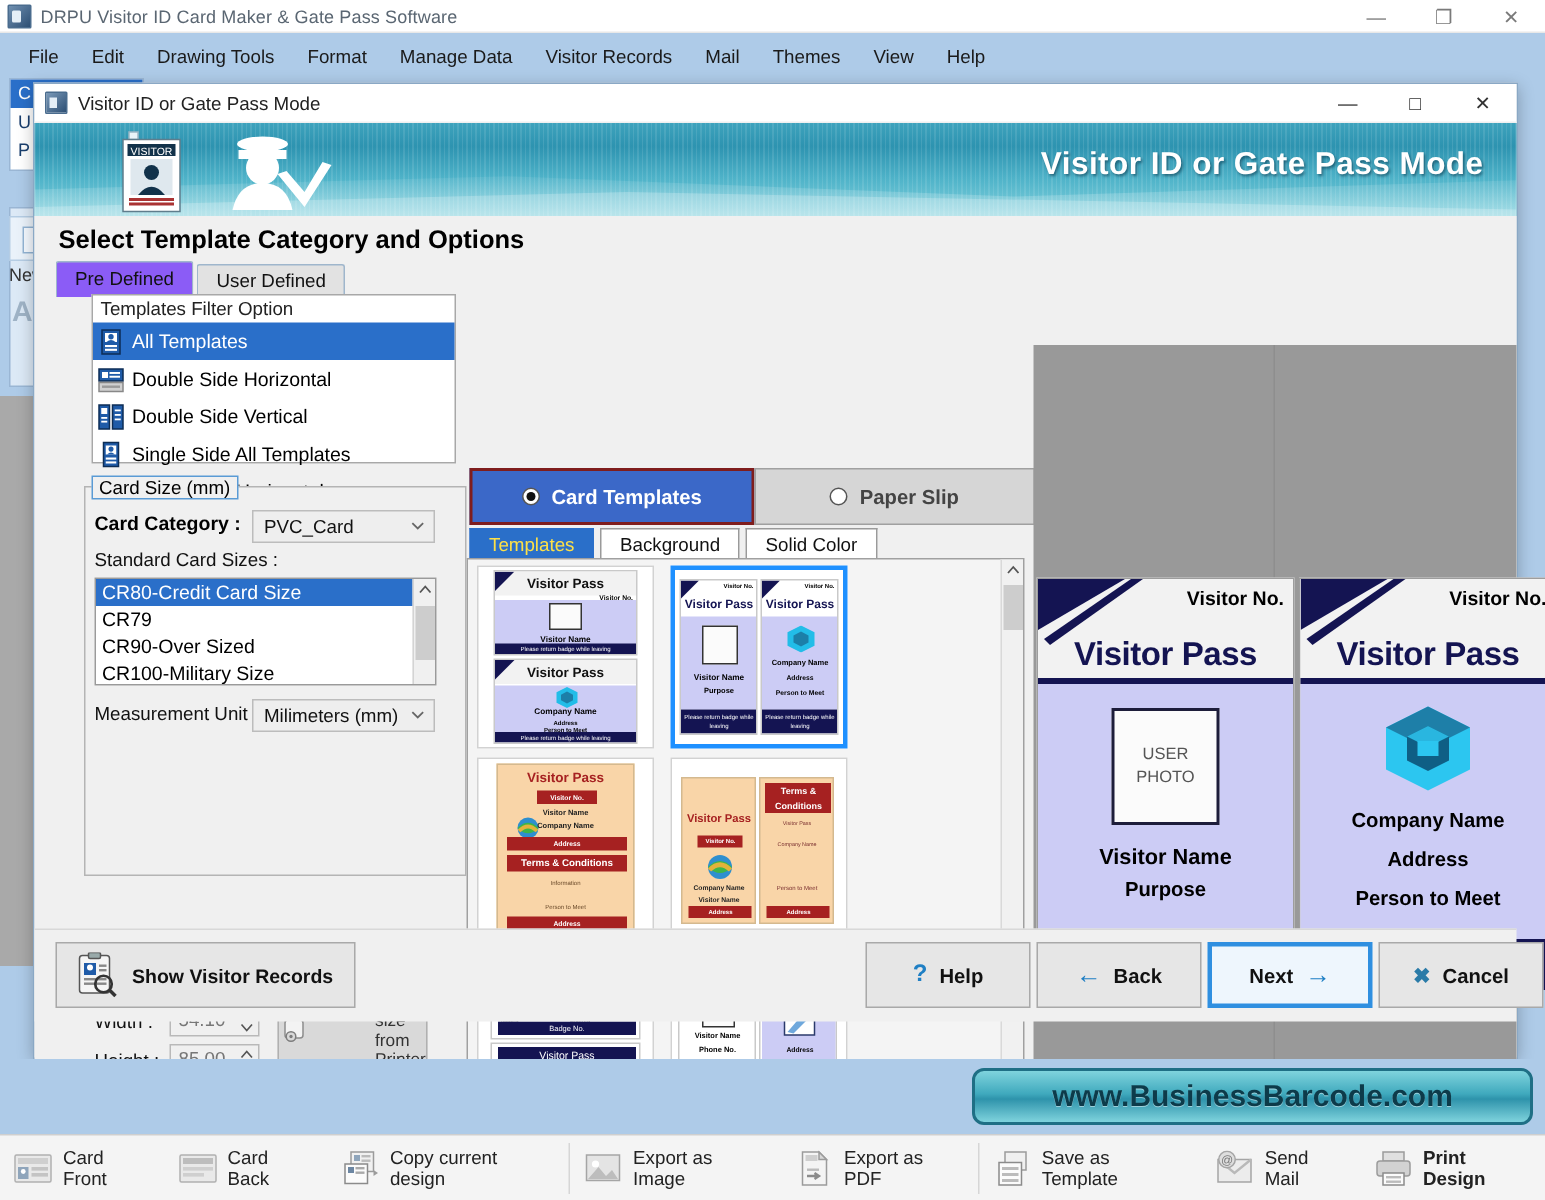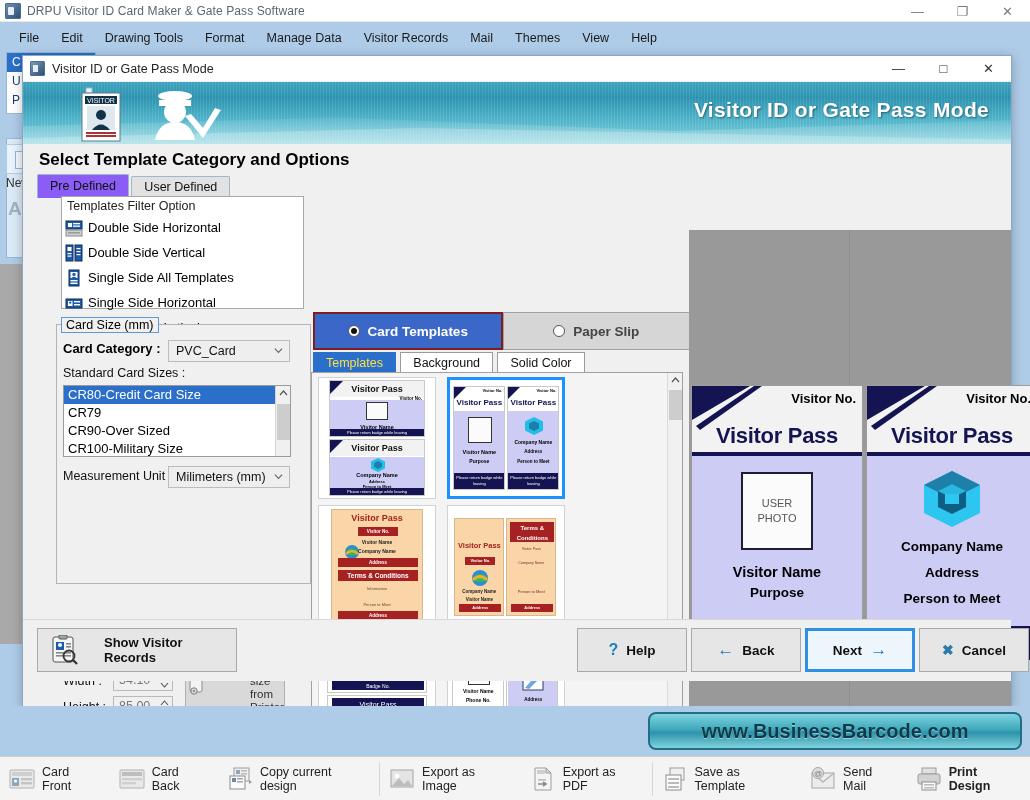--- a/index.html
+++ b/index.html
@@ -375,21 +375,21 @@
   }
 
   
   .dlg-footer {
     position: absolute; left: 0; top: 563px; width: 988px; height: 62px;
     background: #f0f0f0; border-top: 1px solid #d8d8d8;
   }
   .svr-btn {
     position: absolute; left: 14px; top: 8px; width: 200px; height: 44px;
     background: #e6e6e6; border: 1px solid #a9a9a9;
-    display: flex; align-items: center; gap: 26px; padding-left: 12px;
+    display: flex; align-items: center; gap: 10px; padding-left: 12px;
     font-size: 13px; font-weight: bold; color: #111;
   }
   .nav-btn {
     position: absolute; top: 8px; width: 110px; height: 44px;
     background: #e6e6e6; border: 1px solid #a9a9a9;
     display: flex; align-items: center; justify-content: center; gap: 8px;
     font-size: 13.5px; font-weight: bold; color: #111;
   }
   .nav-btn.primary { background: #eef6fd; border: 3px solid #2f8fe0; }
 
@@ -506,20 +506,31 @@
 
       <div class="section-title">Select Template Category and Options</div>
 
       <div class="tabstrip">
         <div class="tab active">Pre Defined</div>
         <div class="tab">User Defined</div>
       </div>
 
       <div class="filter-box">
         <div class="filter-header">Templates Filter Option</div>
+        <div class="filter-row selected">
+          <svg class="fic" viewBox="0 0 18 18">
+            <rect x="3" y="1" width="12" height="16" fill="#1f5ba8" stroke="#0d2d55"></rect>
+            <rect x="5" y="3" width="8" height="6" fill="#ffffff"></rect>
+            <circle cx="9" cy="5.5" r="1.8" fill="#1f5ba8"></circle>
+            <path d="M6 9 Q9 6.4 12 9 Z" fill="#1f5ba8"></path>
+            <rect x="5" y="11" width="8" height="1.4" fill="#ffffff"></rect>
+            <rect x="5" y="13.5" width="8" height="1.4" fill="#ffffff"></rect>
+          </svg>
+          <span>All Templates</span>
+        </div>
         <div class="filter-row">
           <svg class="fic" viewBox="0 0 18 18">
             <rect x="1" y="2" width="16" height="8" fill="#1f5ba8" stroke="#0d2d55"></rect>
             <rect x="3" y="4" width="4" height="4" fill="#ffffff"></rect>
             <rect x="8" y="4" width="7" height="1.3" fill="#ffffff"></rect>
             <rect x="8" y="6.5" width="7" height="1.3" fill="#ffffff"></rect>
             <rect x="1" y="11" width="16" height="6" fill="#d0d0d0" stroke="#888"></rect>
             <rect x="3" y="13" width="12" height="1.6" fill="#9a9a9a"></rect>
           </svg>
           <span>Double Side Horizontal</span>

